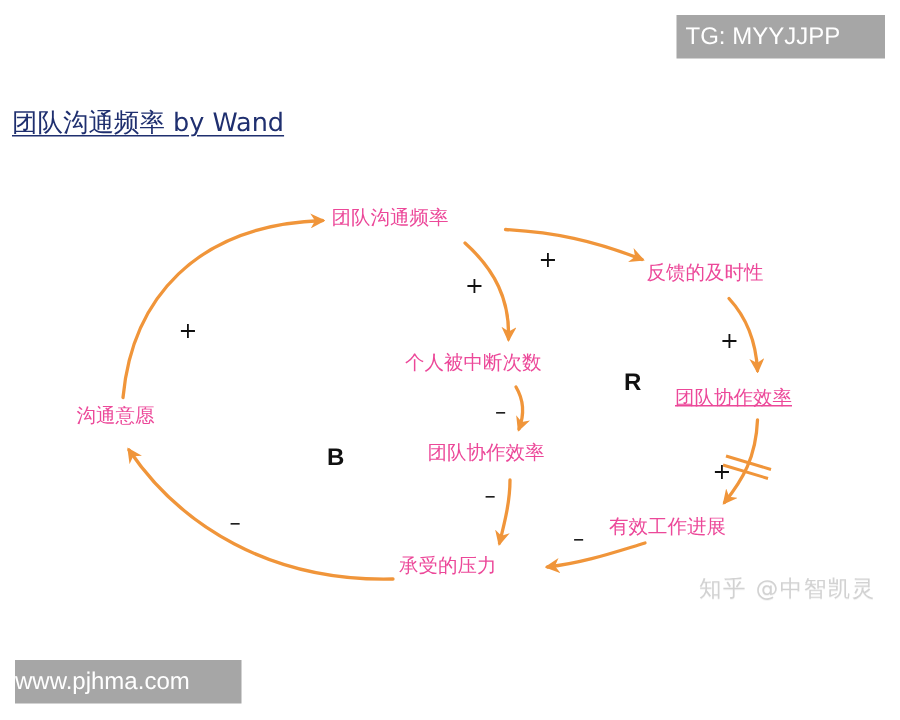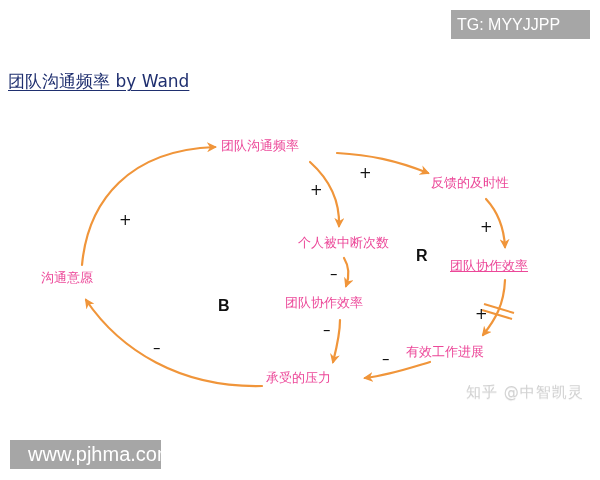--- a/index.html
+++ b/index.html
@@ -30,22 +30,22 @@
           font-family: "Liberation Sans", sans-serif; color: #111; }
   .watermark {
     position: absolute; left: 452px; top: 383px;
     font-size: 15px; color: #d2d2d2; letter-spacing: 1px; white-space: nowrap;
     text-shadow: 0 1px 0 #f5f5f5;
     margin-left: 14px;
   }
   .url-badge {
     position: absolute; left: 10px; top: 440px; width: 151px; height: 29px;
     background: #a6a6a6; color: #ffffff;
-    font-family: "Liberation Sans", sans-serif; font-size: 20px;
-    line-height: 29px; padding-left: 18px; box-sizing: border-box;
+    font-family: "Liberation Sans", sans-serif; font-size: 16px;
+    line-height: 29px; padding-left: 0; box-sizing: border-box;
   }
 </style>
 </head>
 <body>
 
 <div class="tg-badge">TG: MYYJJPP</div>
 
 <div class="title-link">团队沟通频率 by Wand</div>
 
 <svg class="diagram" width="600" height="480" viewBox="0 0 600 480">
@@ -76,23 +76,23 @@
   </g>
 
   <g stroke="#f0953a" stroke-width="2">
     <line x1="484" y1="304" x2="514" y2="313"></line>
     <line x1="482" y1="310" x2="512" y2="319"></line>
   </g>
 </svg>
 
 <div class="node" style="left:221px;top:136px;">团队沟通频率</div>
 <div class="node" style="left:431px;top:173px;">反馈的及时性</div>
-<div class="node" style="left:270px;top:233px;margin-left:28px;">个人被中断次数</div>
+<div class="node" style="left:270px;top:233px;">个人被中断次数</div>
 <div class="node" style="left:450px;top:256px;text-decoration:underline;">团队协作效率</div>
-<div class="node" style="left:41px;top:268px;">沟通意愿</div>
+<div class="node" style="left:51px;top:268px;">沟通意愿</div>
 <div class="node" style="left:285px;top:293px;">团队协作效率</div>
 <div class="node" style="left:406px;top:342px;text-align:center;">有效工作进展</div>
 <div class="node" style="left:266px;top:368px;">承受的压力</div>
 
 <div class="sign" style="left:119px;top:212px;">+</div>
 <div class="sign" style="left:359px;top:165px;">+</div>
 <div class="sign" style="left:310px;top:182px;">+</div>
 <div class="sign" style="left:480px;top:219px;">+</div>
 <div class="sign" style="left:330px;top:266px;">–</div>
 <div class="sign" style="left:475px;top:306px;">+</div>

